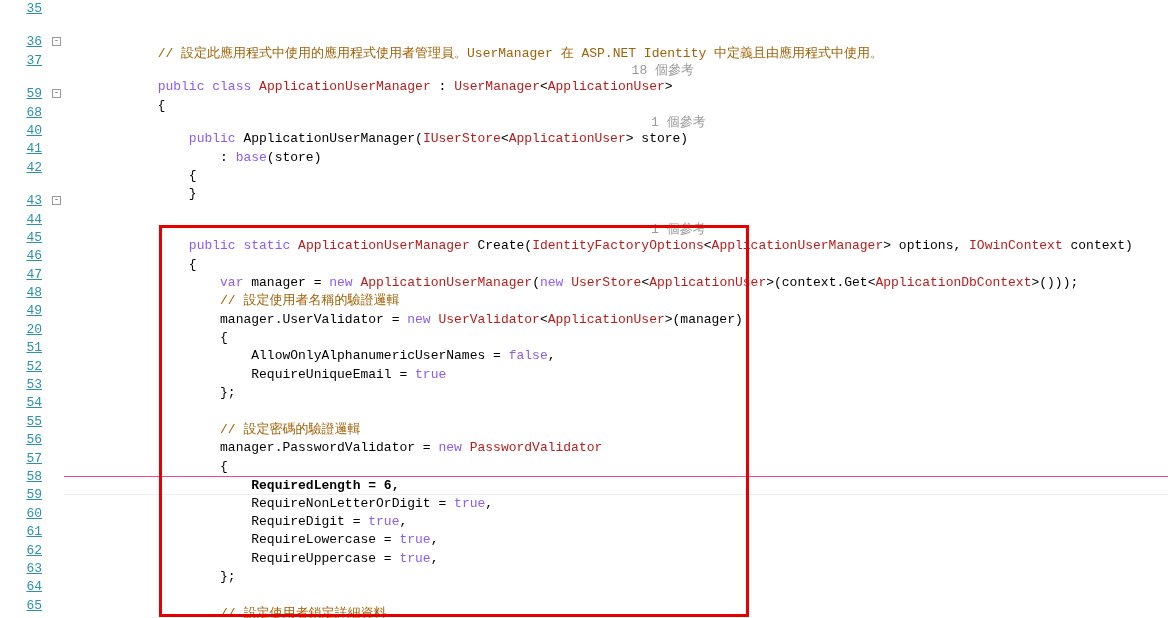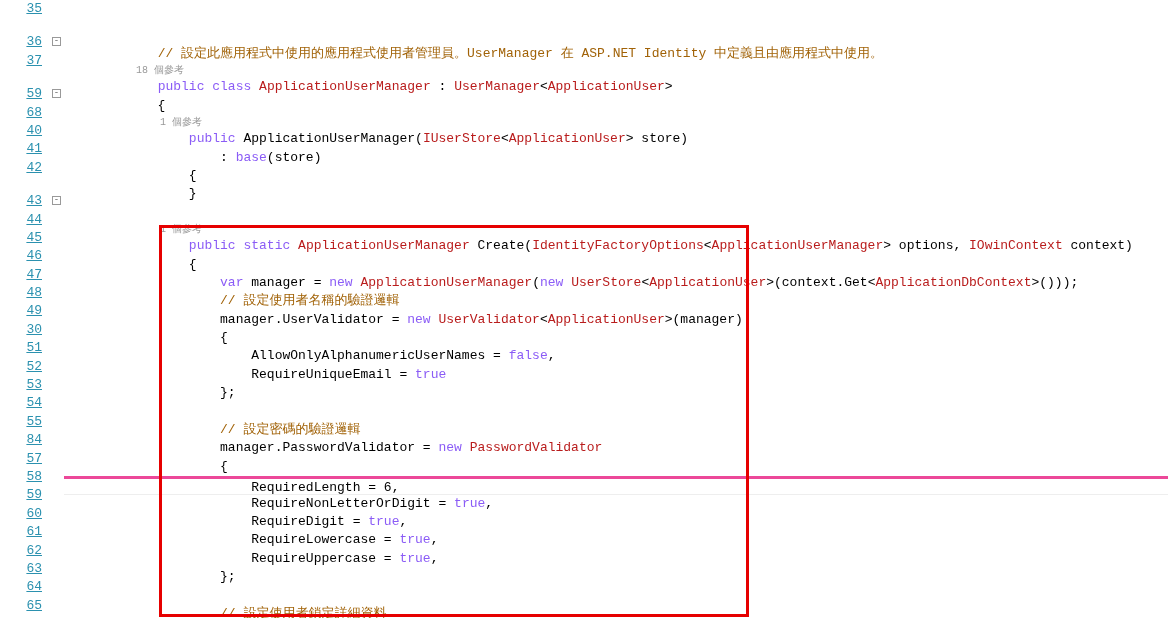--- a/index.html
+++ b/index.html
@@ -56,36 +56,38 @@
     position: relative;
     flex-grow: 1;
   }
   .code .row {
     height: 18.4px;
     line-height: 18.4px;
   }
   .code .row.ref {
     height: 15px;
     line-height: 15px;
-    font-size: 10px;
+    font-size: 13px;
     color: #999;
+    text-align: center;
   }
   
   .c-comment { color: #a16207; }
   .c-keyword { color: #8b5cf6; }
   .c-type    { color: #b91c1c; }
   .c-plain   { color: #000000; }
   .highlight-box {
     position: absolute;
     border: 3px solid #e60000;
     pointer-events: none;
   }
   .current-line {
-    border-top: 3px solid #ec4899;
+    border-top: 1px solid #ec4899;
     border-bottom: 1px solid #eee;
+    font-weight: bold;
   }
 </style>
 </head>
 <body>
 
 <div class="editor">
   <div class="gutter" id="gutter">
       <div class="ln"><span>35</span></div>
       <div class="ln ref"></div>
       <div class="ln"><span>36</span></div>
@@ -97,27 +99,27 @@
       <div class="ln"><span>41</span></div>
       <div class="ln"><span>42</span></div>
       <div class="ln ref"></div>
       <div class="ln"><span>43</span></div>
       <div class="ln"><span>44</span></div>
       <div class="ln"><span>45</span></div>
       <div class="ln"><span>46</span></div>
       <div class="ln"><span>47</span></div>
       <div class="ln"><span>48</span></div>
       <div class="ln"><span>49</span></div>
-      <div class="ln"><span>30</span></div>
+      <div class="ln"><span>20</span></div>
       <div class="ln"><span>51</span></div>
       <div class="ln"><span>52</span></div>
       <div class="ln"><span>53</span></div>
       <div class="ln"><span>54</span></div>
       <div class="ln"><span>55</span></div>
-      <div class="ln"><span>84</span></div>
+      <div class="ln"><span>56</span></div>
       <div class="ln"><span>57</span></div>
       <div class="ln"><span>58</span></div>
       <div class="ln"><span>59</span></div>
       <div class="ln"><span>60</span></div>
       <div class="ln"><span>61</span></div>
       <div class="ln"><span>62</span></div>
       <div class="ln"><span>63</span></div>
       <div class="ln"><span>64</span></div>
       <div class="ln"><span>65</span></div>
       <div class="ln"><span>66</span></div>

